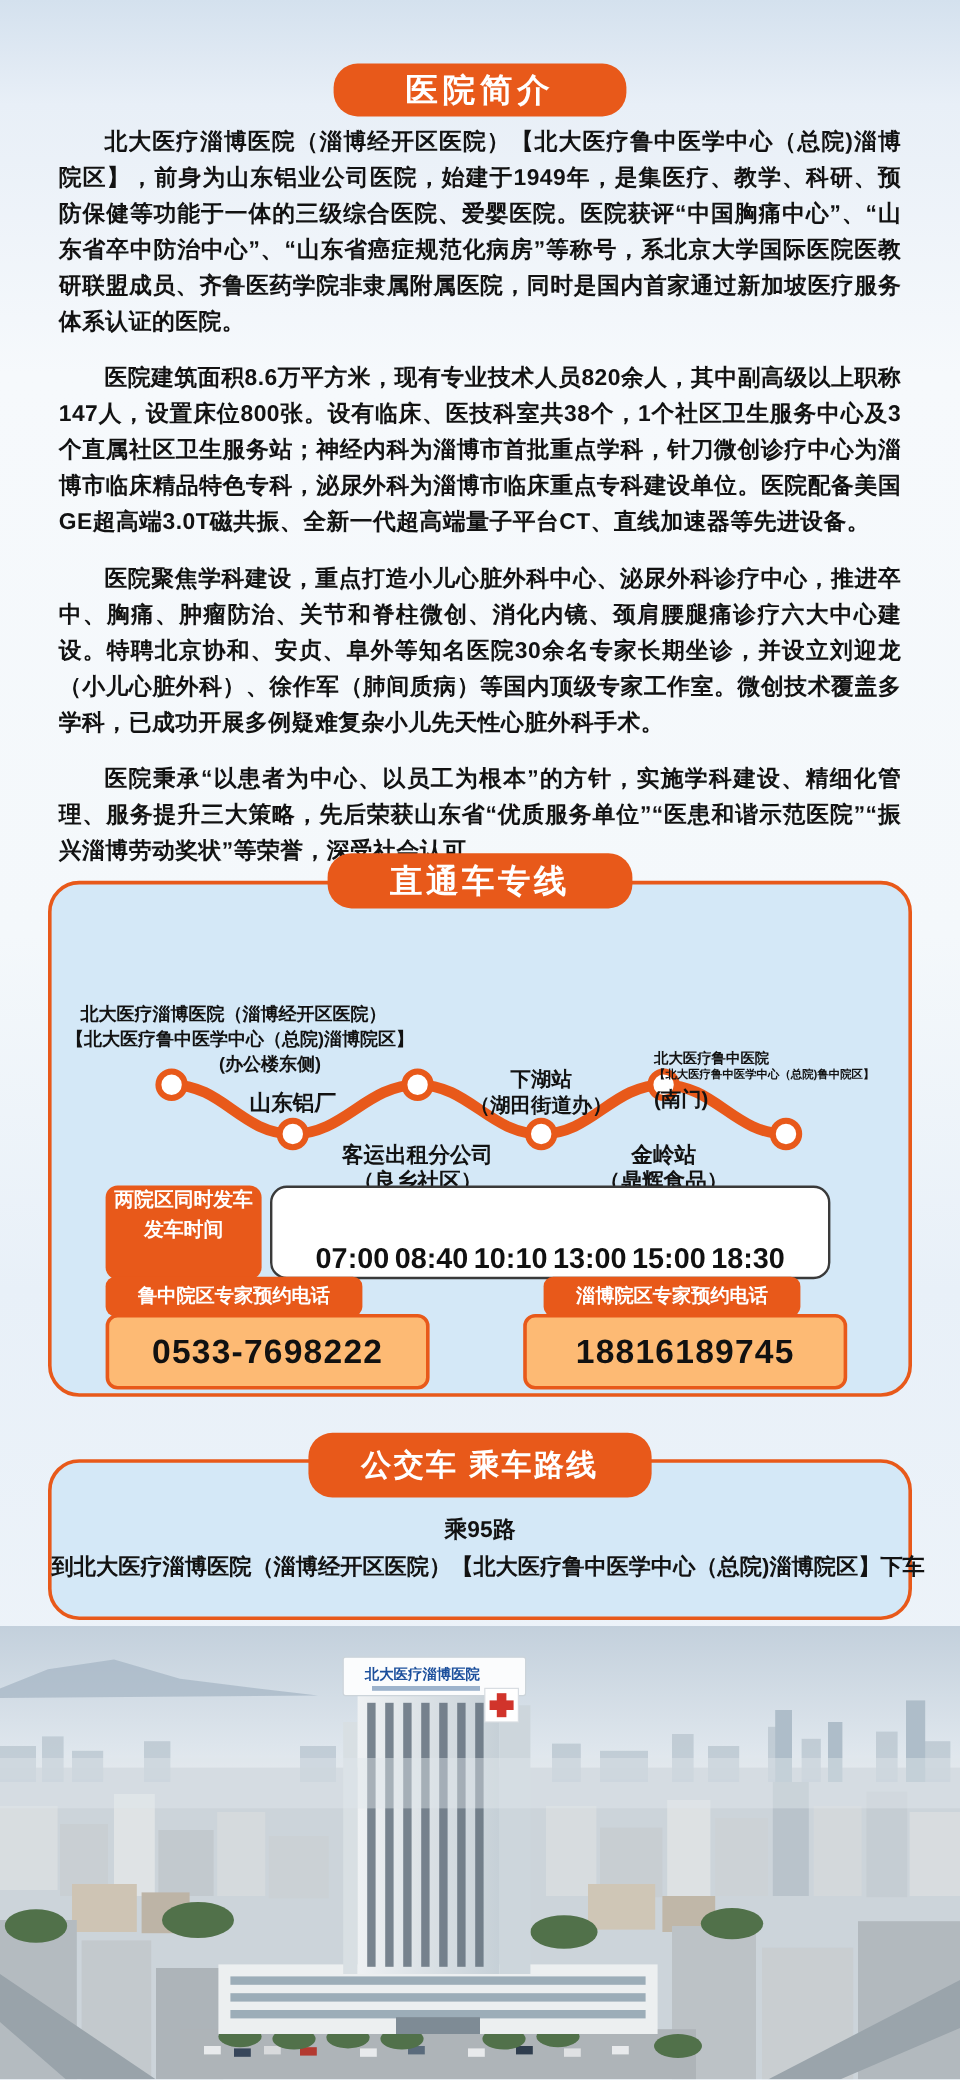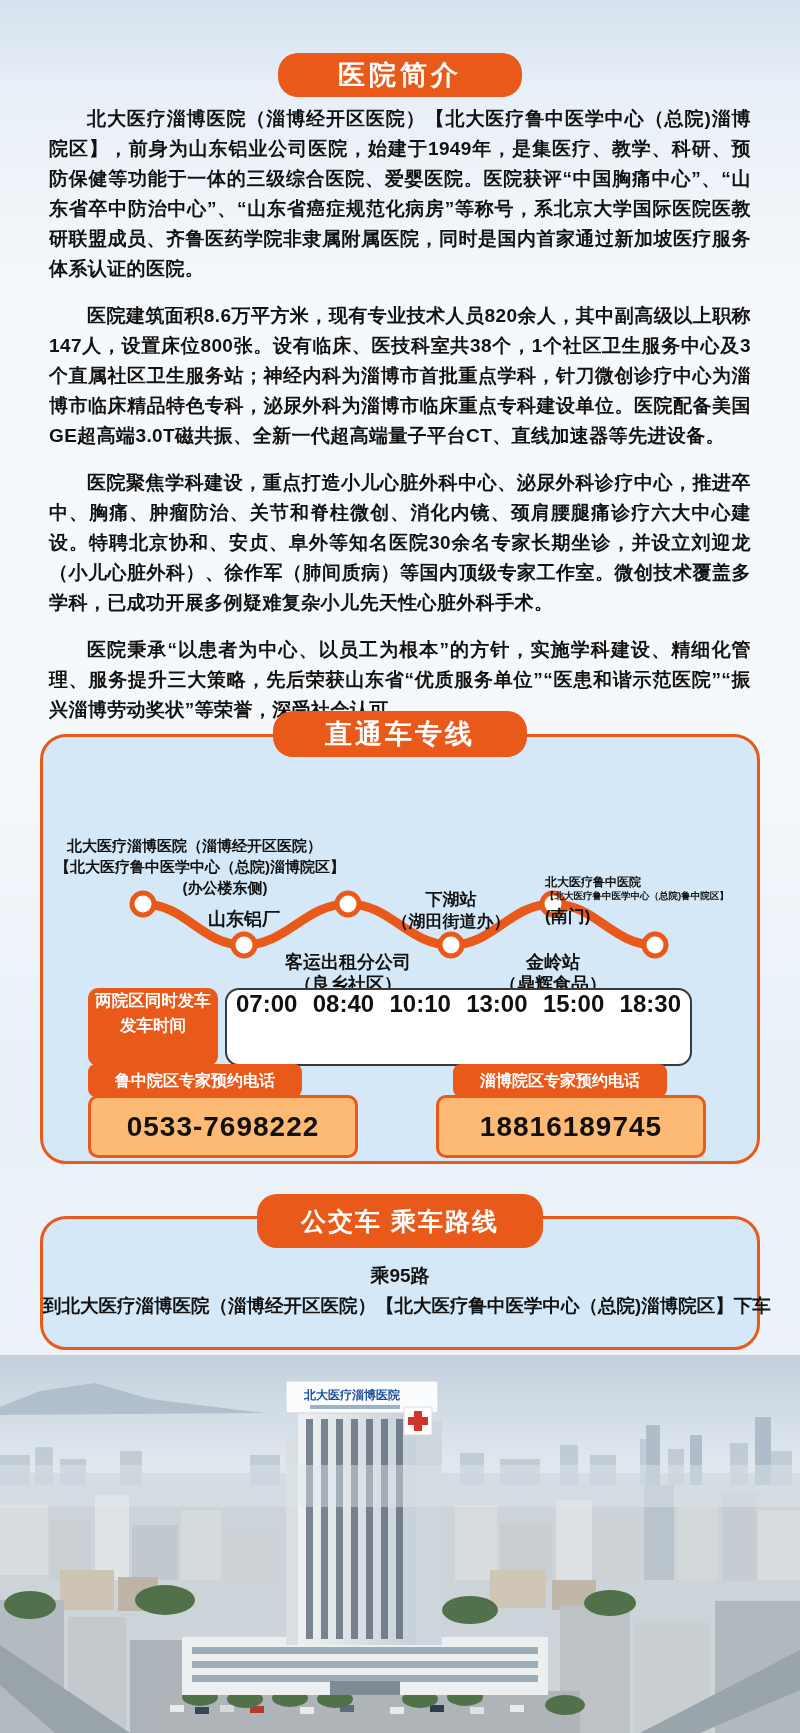--- a/index.html
+++ b/index.html
@@ -46,21 +46,21 @@
   .route-svg{position:absolute;left:-3px;top:-3px;}
   
   .sched-hdr{
     position:absolute;left:45px;top:251px;width:130px;height:78px;box-sizing:border-box;
     background:#E8591A;border-radius:10px;color:#fff;font-weight:bold;font-size:16.5px;
     line-height:25px;text-align:center;
   }
   .sched-times{
     position:absolute;left:182px;top:251px;width:467px;height:78px;box-sizing:border-box;
     background:#fff;border:2px solid #3a3a3a;border-radius:14px;
-    display:flex;align-items:flex-start;justify-content:space-between;padding:0 9px;
+    display:flex;align-items:flex-end;justify-content:space-between;padding:0 36px;
   }
   .sched-times span{font-size:24px;font-weight:bold;color:#111;}
   
   .ph-label{
     position:absolute;top:327px;width:214px;height:33px;box-sizing:border-box;
     background:#E8591A;border-radius:8px;color:#fff;font-weight:bold;font-size:16px;
     line-height:33px;text-align:center;
   }
   .ph-box{
     position:absolute;top:358px;width:270px;height:63px;box-sizing:border-box;

